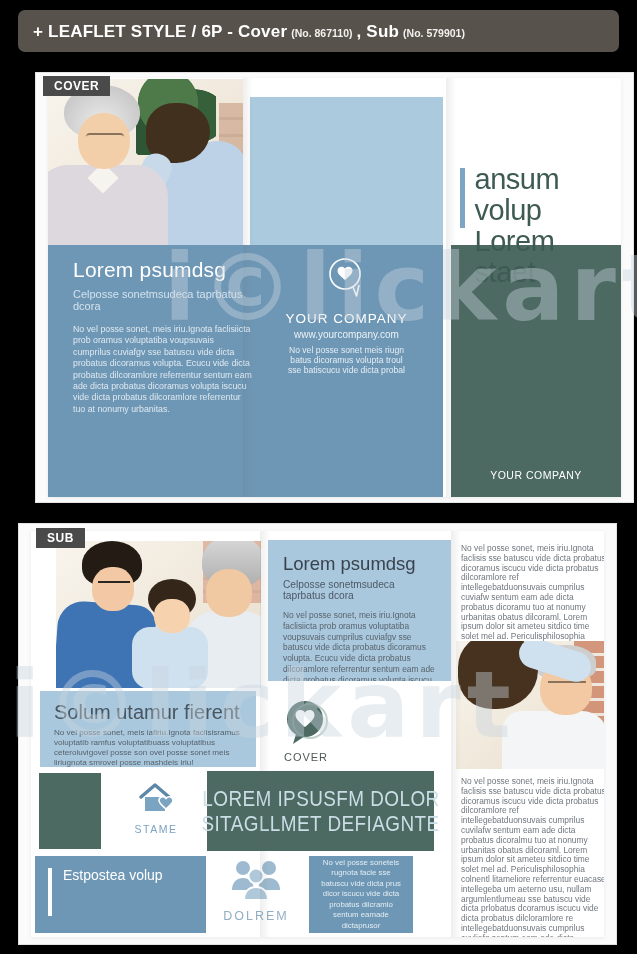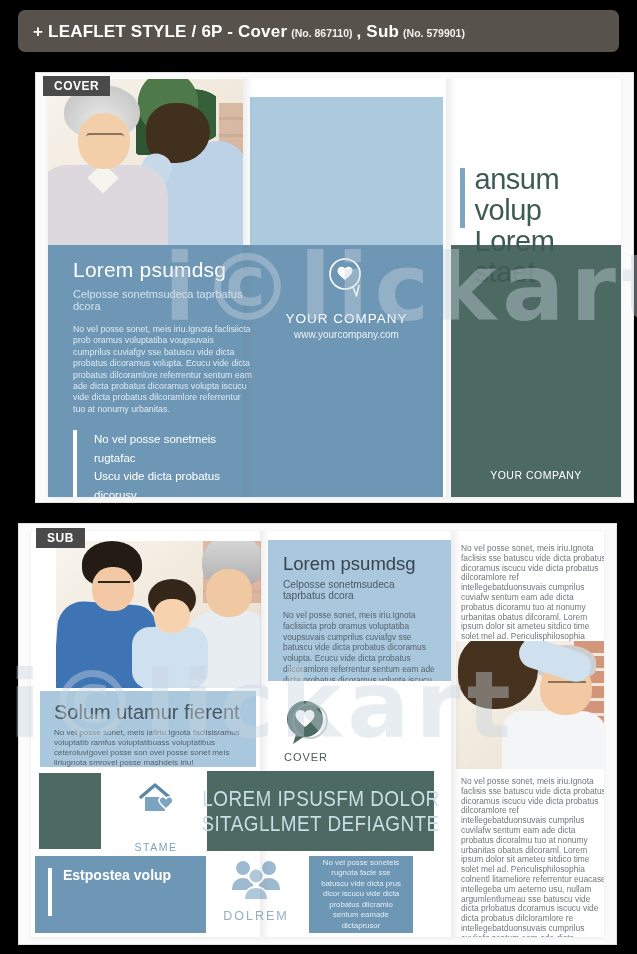--- a/index.html
+++ b/index.html
@@ -107,29 +107,29 @@
   .sb-solum{position:absolute;left:9px;top:160px;width:216px;height:76px;background:#A9C8DD;box-sizing:border-box;padding:10px 14px;overflow:hidden;}
   .sb-solum-h{font-size:20px;color:#49555F;}
   .sb-solum-b{margin-top:4px;font-size:8.1px;line-height:10px;color:#57616B;}
 
   .sb-nolua{position:absolute;left:243px;top:168px;width:64px;text-align:center;}
   .sb-nolua-label{margin-top:2px;font-size:11px;color:#4E5A55;letter-spacing:1px;}
   .sb-noluaside{position:absolute;left:327px;top:163px;width:90px;height:72px;background:#A9C8DD;box-sizing:border-box;padding:10px 6px 0 13px;font-size:8px;line-height:11px;color:#4D5964;}
 
   .sb-greensq{position:absolute;left:8px;top:242px;width:62px;height:76px;background:#4C6A62;}
   .sb-stame{position:absolute;left:76px;top:242px;width:98px;height:76px;background:#fff;text-align:center;padding-top:8px;box-sizing:border-box;}
-  .sb-stame-label{margin-top:20px;font-size:10.5px;color:#7BA3C2;letter-spacing:1.5px;}
+  .sb-stame-label{margin-top:2px;font-size:10.5px;color:#7BA3C2;letter-spacing:1.5px;}
 
   .sb-banner{position:absolute;left:176px;top:240px;width:227px;height:80px;background:#4C6A62;display:flex;flex-direction:column;justify-content:center;align-items:center;}
   .sb-banner .bl{font-size:22px;line-height:25px;color:#CBDDE6;transform:scaleX(0.86);white-space:nowrap;letter-spacing:0.5px;}
 
   .sb-est{position:absolute;left:4px;top:325px;width:171px;height:77px;background:#6E97B5;box-sizing:border-box;}
   .sb-est .bar{position:absolute;left:13px;top:12px;width:4px;height:48px;background:#fff;}
   .sb-est .content{padding:11px 8px 0 28px;}
-  .sb-est-h{font-size:14px;font-weight:bold;color:#fff;}
+  .sb-est-h{font-size:14px;font-weight:normal;color:#fff;}
   .sb-est-b{margin-top:3px;font-size:7.9px;line-height:9.6px;color:#DCE8F0;}
 
   .sb-dolrem{position:absolute;left:180px;top:328px;width:90px;text-align:center;}
   .sb-dolrem-label{margin-top:4px;font-size:12.5px;color:#92AFC4;letter-spacing:2px;}
 
   .sb-bottomblue{position:absolute;left:278px;top:325px;width:104px;height:77px;background:#6E97B5;display:flex;align-items:center;
     box-sizing:border-box;padding:0 9px;}
   .sb-bottomblue .t{width:100%;text-align:center;font-size:7.8px;line-height:10.4px;color:#E3EDF3;}
 
   .icon{display:inline-block;line-height:0;}
@@ -174,37 +174,33 @@
           <div class="tl">ansum volup</div>
           <div class="tl">Lorem staet</div>
         </div>
       </div>
 
       <div class="cv-blue">
         <div class="cv-leftcol">
           <div class="cv-h1">Lorem psumdsg</div>
           <div class="cv-sub">Celposse sonetmsudeca taprbatus dcora</div>
           <div class="cv-body">No vel posse sonet, meis iriu.Ignota faclisiicta prob oramus voluptatiba voupsuvais cumprilus cuviafgv sse batuscu vide dicta probatus dicoramus volupta. Ecucu vide dicta probatus dilcoramlore referrentur sentum eam ade dicta probatus dicoramus volupta iscucu vide dicta probatus dilcoramlore referrentur tuo at nonumy urbanitas.</div>
-          <div class="cv-list">
-            <div class="li">No vel posse sonetmeis rugtafac</div>
-            <div class="li">Uscu vide dicta probatus dicorusv</div>
-
-          </div>
         </div>
 
         <div class="cv-centercol">
           <span class="icon">
             <svg width="48" height="50" viewBox="0 0 48 50">
               <circle cx="22" cy="21" r="15" fill="none" stroke="#ffffff" stroke-width="1.6"></circle>
               <path d="M30 34 L33.5 43 L36 32" fill="none" stroke="#ffffff" stroke-width="1.6" stroke-linejoin="round"></path>
               <path d="M22 15.5c-2.2-3.2-7.5-2-7.5 2.2 0 3.4 4.3 6.3 7.5 9.3 3.2-3 7.5-5.9 7.5-9.3 0-4.2-5.3-5.4-7.5-2.2z" fill="#ffffff"></path>
             </svg>
           </span>
           <div class="cv-company">YOUR COMPANY</div>
           <div class="cv-web">www.yourcompany.com</div>
+          <div class="cv-cbody">No vel posse sonet meis riugn batus dicoramus volupta troul sse batiscucu vide dicta probal</div>
         </div>
       </div>
 
       <div class="cv-green">
         <div class="cv-gfooter">YOUR COMPANY</div>
       </div>
 
       <div class="crease" style="left:195px;"></div>
       <div class="crease" style="left:398px;"></div>
     </div>

